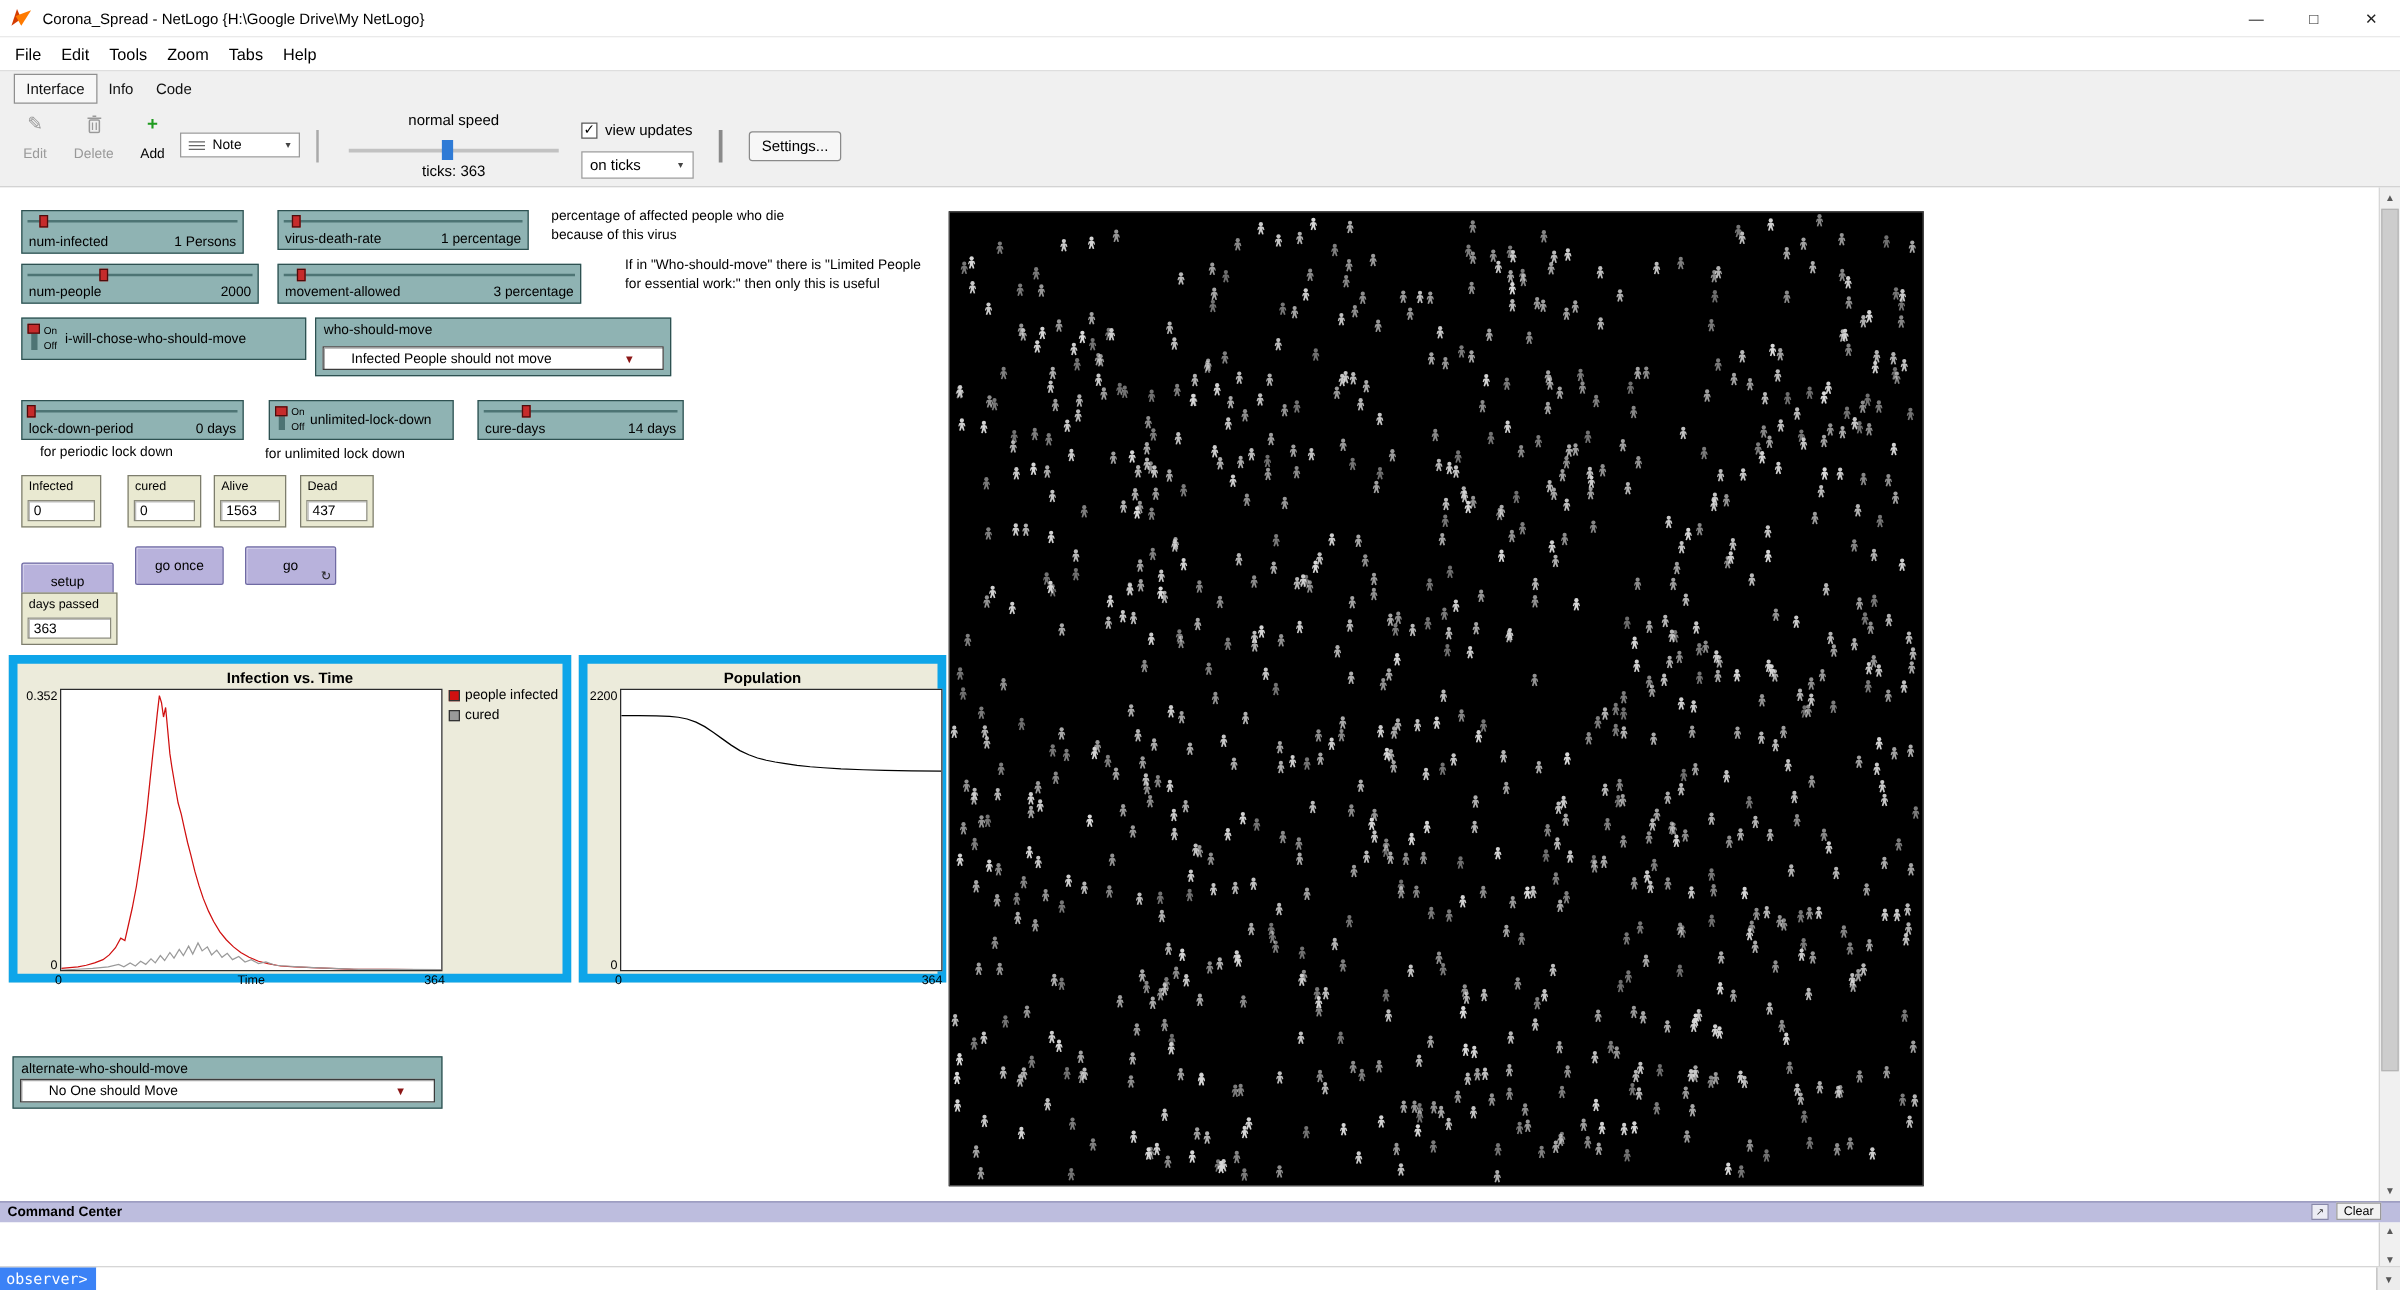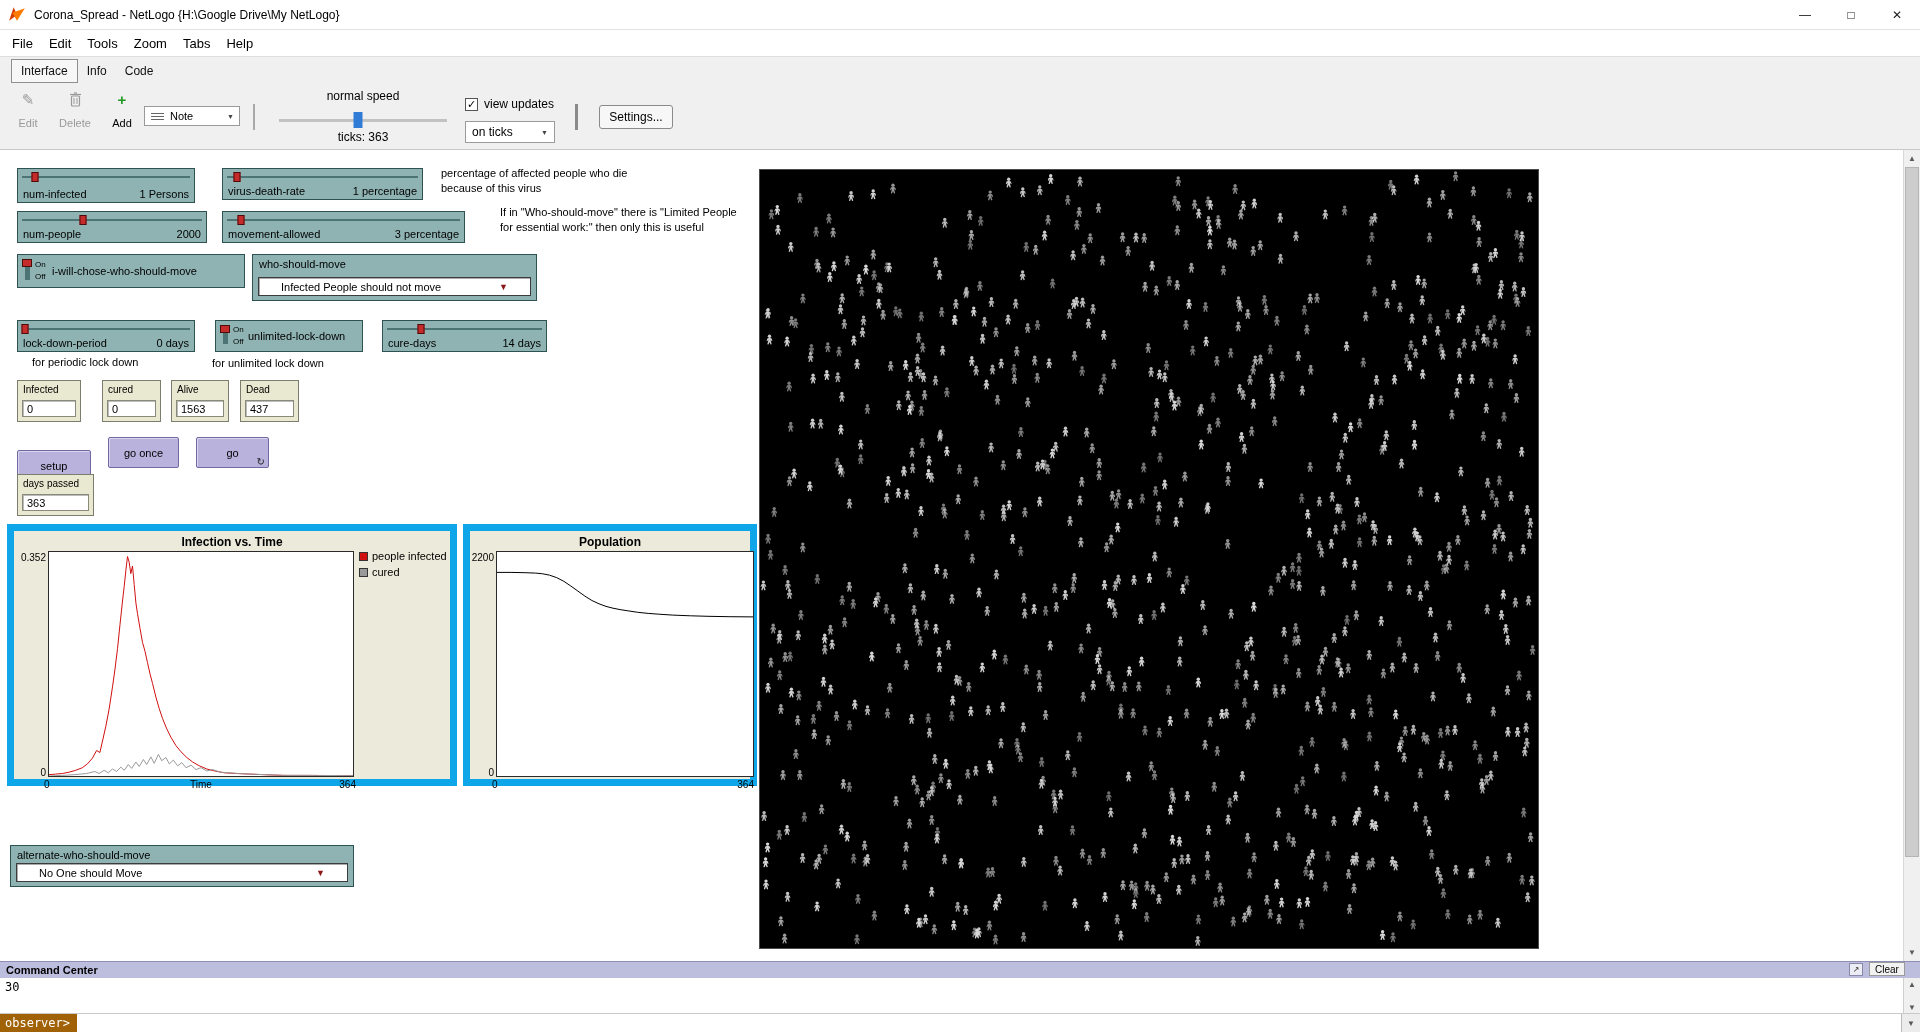--- a/index.html
+++ b/index.html
@@ -91,21 +91,21 @@
   .sb-arrow { position:absolute; left:0; width:16px; height:17px; display:flex; align-items:center; justify-content:center; font-size:8px; color:#5a5a5a; }
   .sb-arrow.up { top:0; } .sb-arrow.down { bottom:0; }
   .sb-thumb { position:absolute; left:1px; width:14px; background:#cdcdcd; border:1px solid #b5b5b5; }
 
   
   .cc-header { position:absolute; left:0; top:961px; width:1920px; height:17px; background:var(--cc-header,#bdbdde); border-top:1px solid #8e8eb5; display:flex; align-items:center; padding-left:6px; font-size:11px; font-weight:bold; }
   .cc-export { position:absolute; left:1849px; top:963px; width:14px; height:13px; background:#ececf4; border:1px solid #8888aa; font-size:8px; line-height:11px; text-align:center; color:#333; }
   .cc-clear { position:absolute; left:1869px; top:962px; width:36px; height:14px; background:#f2f2f2; border:1px solid #9a9a9a; font-size:10px; display:flex; align-items:center; justify-content:center; }
   .cc-output { position:absolute; left:0; top:978px; width:1903px; height:35px; background:#fff; font-family:"DejaVu Sans Mono",monospace; font-size:12px; line-height:16px; padding:1px 5px; }
   .cc-input-row { position:absolute; left:0; top:1013px; width:1920px; height:19px; background:#fff; border-top:1px solid #c9c9c9; display:flex; }
-  .cc-prompt { background:#a16207; color:#fff; font-family:"DejaVu Sans Mono",monospace; font-size:12px; padding:2px 7px 0 5px; }
+  .cc-prompt { background:#3b82f6; color:#fff; font-family:"DejaVu Sans Mono",monospace; font-size:12px; padding:2px 7px 0 5px; }
   .cc-input { flex:1; border:none; outline:none; font-family:"DejaVu Sans Mono",monospace; font-size:12px; padding:0 4px; }
   .cc-history { width:19px; background:#ececec; border-left:1px solid #bbb; display:flex; align-items:center; justify-content:center; font-size:8px; color:#555; }
 </style>
 </head>
 <body>
 
 <div class="titlebar">
   <svg class="app-icon" viewBox="0 0 16 16">
     <polygon points="1,13 5,1 8,8" fill="#d43b00"></polygon>
     <polygon points="4,6 15,2 8,13" fill="#ff7a00"></polygon>
@@ -1330,21 +1330,20 @@
   <div class="sb-arrow down">▼</div>
 </div>
 
 <div class="cc-header">
   <span>Command Center</span>
 </div>
 <div class="cc-export">↗</div>
 <div class="cc-clear">Clear</div>
 
 <div class="cc-output">
-  <div>30</div>
 </div>
 <div class="v-scrollbar" style="left:1903px;top:978px;height:35px;border-left:1px solid #cfcfcf;">
   <div class="sb-arrow up" style="height:12px;">▲</div>
   <div class="sb-arrow down" style="height:12px;">▼</div>
 </div>
 
 <div class="cc-input-row">
   <span class="cc-prompt">observer&gt;</span>
   <input class="cc-input" type="text" value="" style="">
   <span class="cc-history">▼</span>

